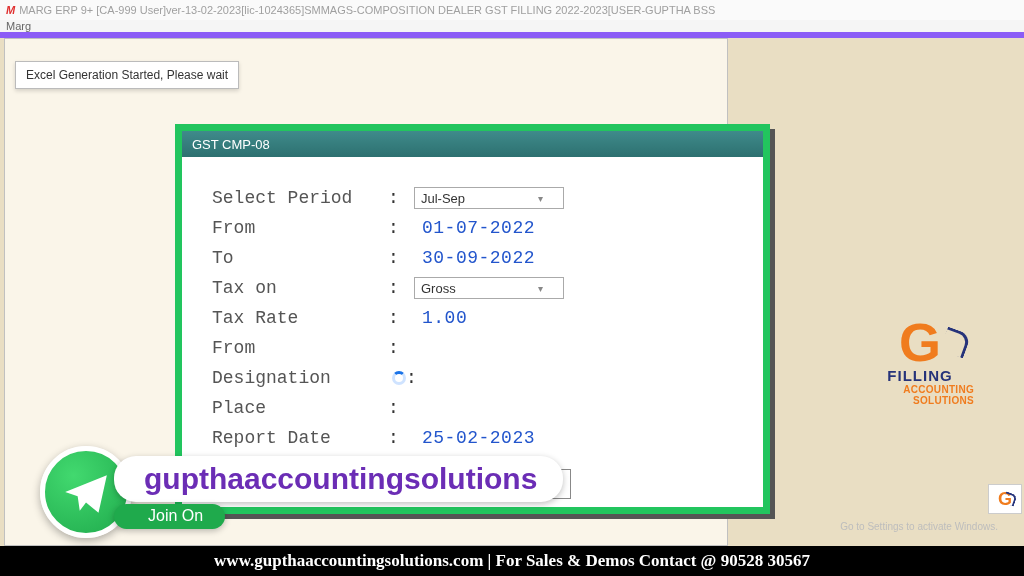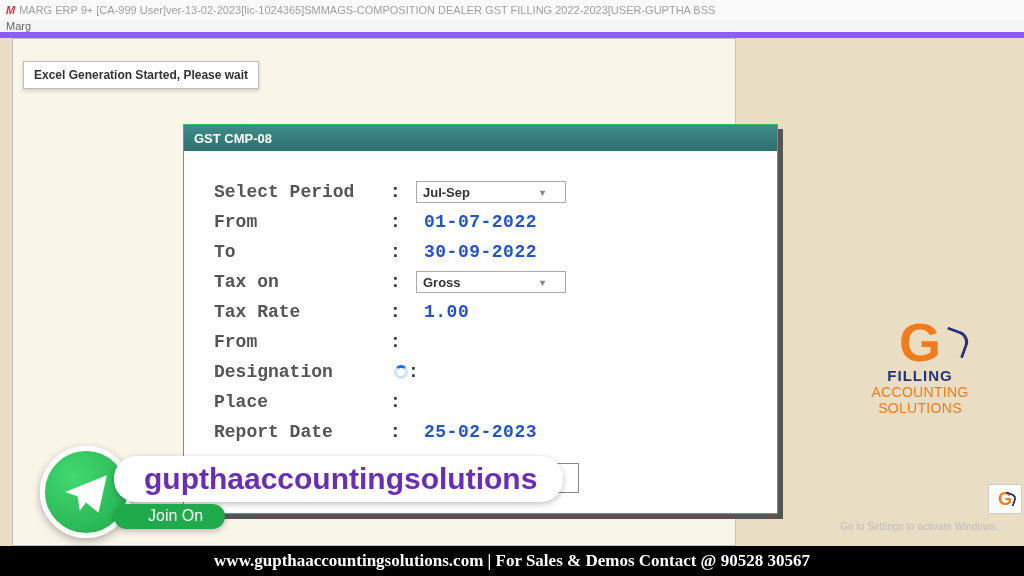--- a/index.html
+++ b/index.html
@@ -16,38 +16,38 @@
     height: 18px; background: #f5f5f5; border-bottom: 6px solid #8b5cf6;
     padding: 0 6px; font-size: 11px; color: #666; display: flex; align-items: center;
   }
 
   .workspace {
     position: absolute; top: 38px; left: 0; right: 0; bottom: 30px;
     background: #e9dec3;
   }
 
   .content-panel {
-    position: absolute; top: 0; left: 12px; width: 724px; bottom: 0;
-    background: #faf5e9; border: 1px solid #c0c0c0; font-weight: bold;
+    position: absolute; top: 0; left: 4px; width: 724px; bottom: 0;
+    background: #faf5e9; border: 1px solid #c0c0c0;
   }
 
   .toast {
     position: absolute; top: 22px; left: 10px;
     background: #fff; border: 1px solid #bbb; padding: 6px 10px;
     font-size: 12px; color: #333;
     box-shadow: 0 2px 4px rgba(0,0,0,.15);
   }
 
   .dialog-shadow {
     position: absolute; top: 90px; left: 175px; width: 595px; height: 390px;
     background: #555;
   }
   .dialog {
     position: absolute; top: 85px; left: 170px; width: 595px; height: 390px;
-    background: #fff; border: 1px solid #22c55e;
+    background: #fff; border: 7px solid #22c55e;
   }
   .dialog-title {
     height: 26px;
     background: linear-gradient(#3f8b8b, #2d7070);
     color: #fff; font-size: 13px; display: flex; align-items: center;
     padding: 0 10px;
   }
   .dialog-body {
     padding: 26px 30px 10px 30px;
     font-family: "Courier New", monospace; font-size: 18px; color: #555;
@@ -84,21 +84,21 @@
   .brand-logo .g {
     font-size: 54px; font-weight: bold; color: #f07c1e;
     position: relative; line-height: .9;
   }
   .brand-logo .g::after {
     content: ""; position: absolute; right: 6px; top: 12px;
     width: 22px; height: 22px; border-right: 3px solid #26337a;
     border-top: 3px solid #26337a; border-radius: 0 12px 0 0; transform: rotate(20deg);
   }
   .brand-logo .t1 { color: #26337a; font-weight: bold; font-size: 15px; letter-spacing: 1px; }
-  .brand-logo .t2 { color: #f07c1e; font-size: 14px; font-weight: normal; letter-spacing: .3px; }
+  .brand-logo .t2 { color: #f07c1e; font-size: 10px; font-weight: bold; letter-spacing: .3px; text-align: right; }
 
   .telegram-badge {
     position: absolute; left: 40px; bottom: 8px; display: flex; align-items: center;
     z-index: 5;
   }
   .tg-circle {
     width: 92px; height: 92px; border-radius: 50%;
     background: radial-gradient(circle at 35% 30%, #42d96f, #1faa4c);
     border: 5px solid #fff; display: flex; align-items: center; justify-content: center;
     box-shadow: 0 3px 8px rgba(0,0,0,.3);

